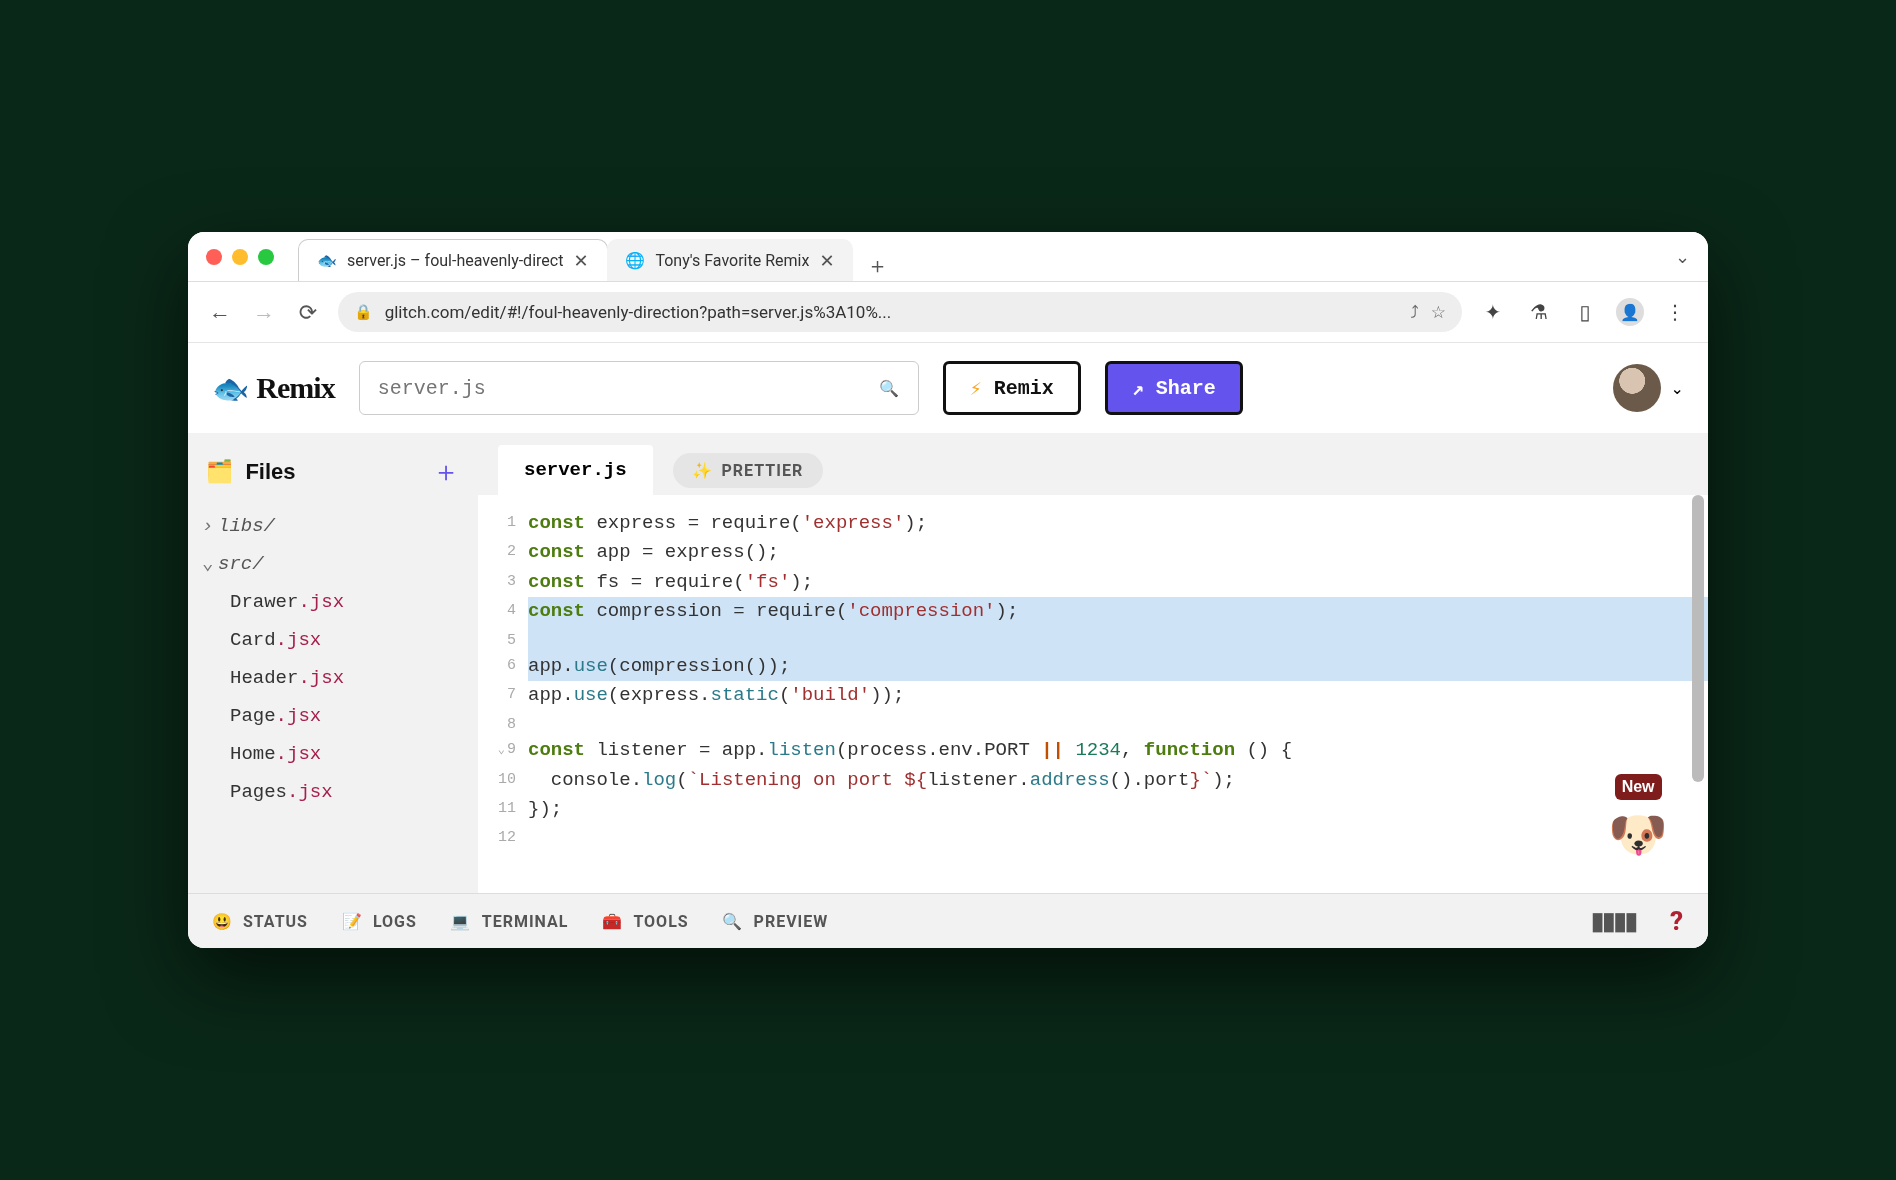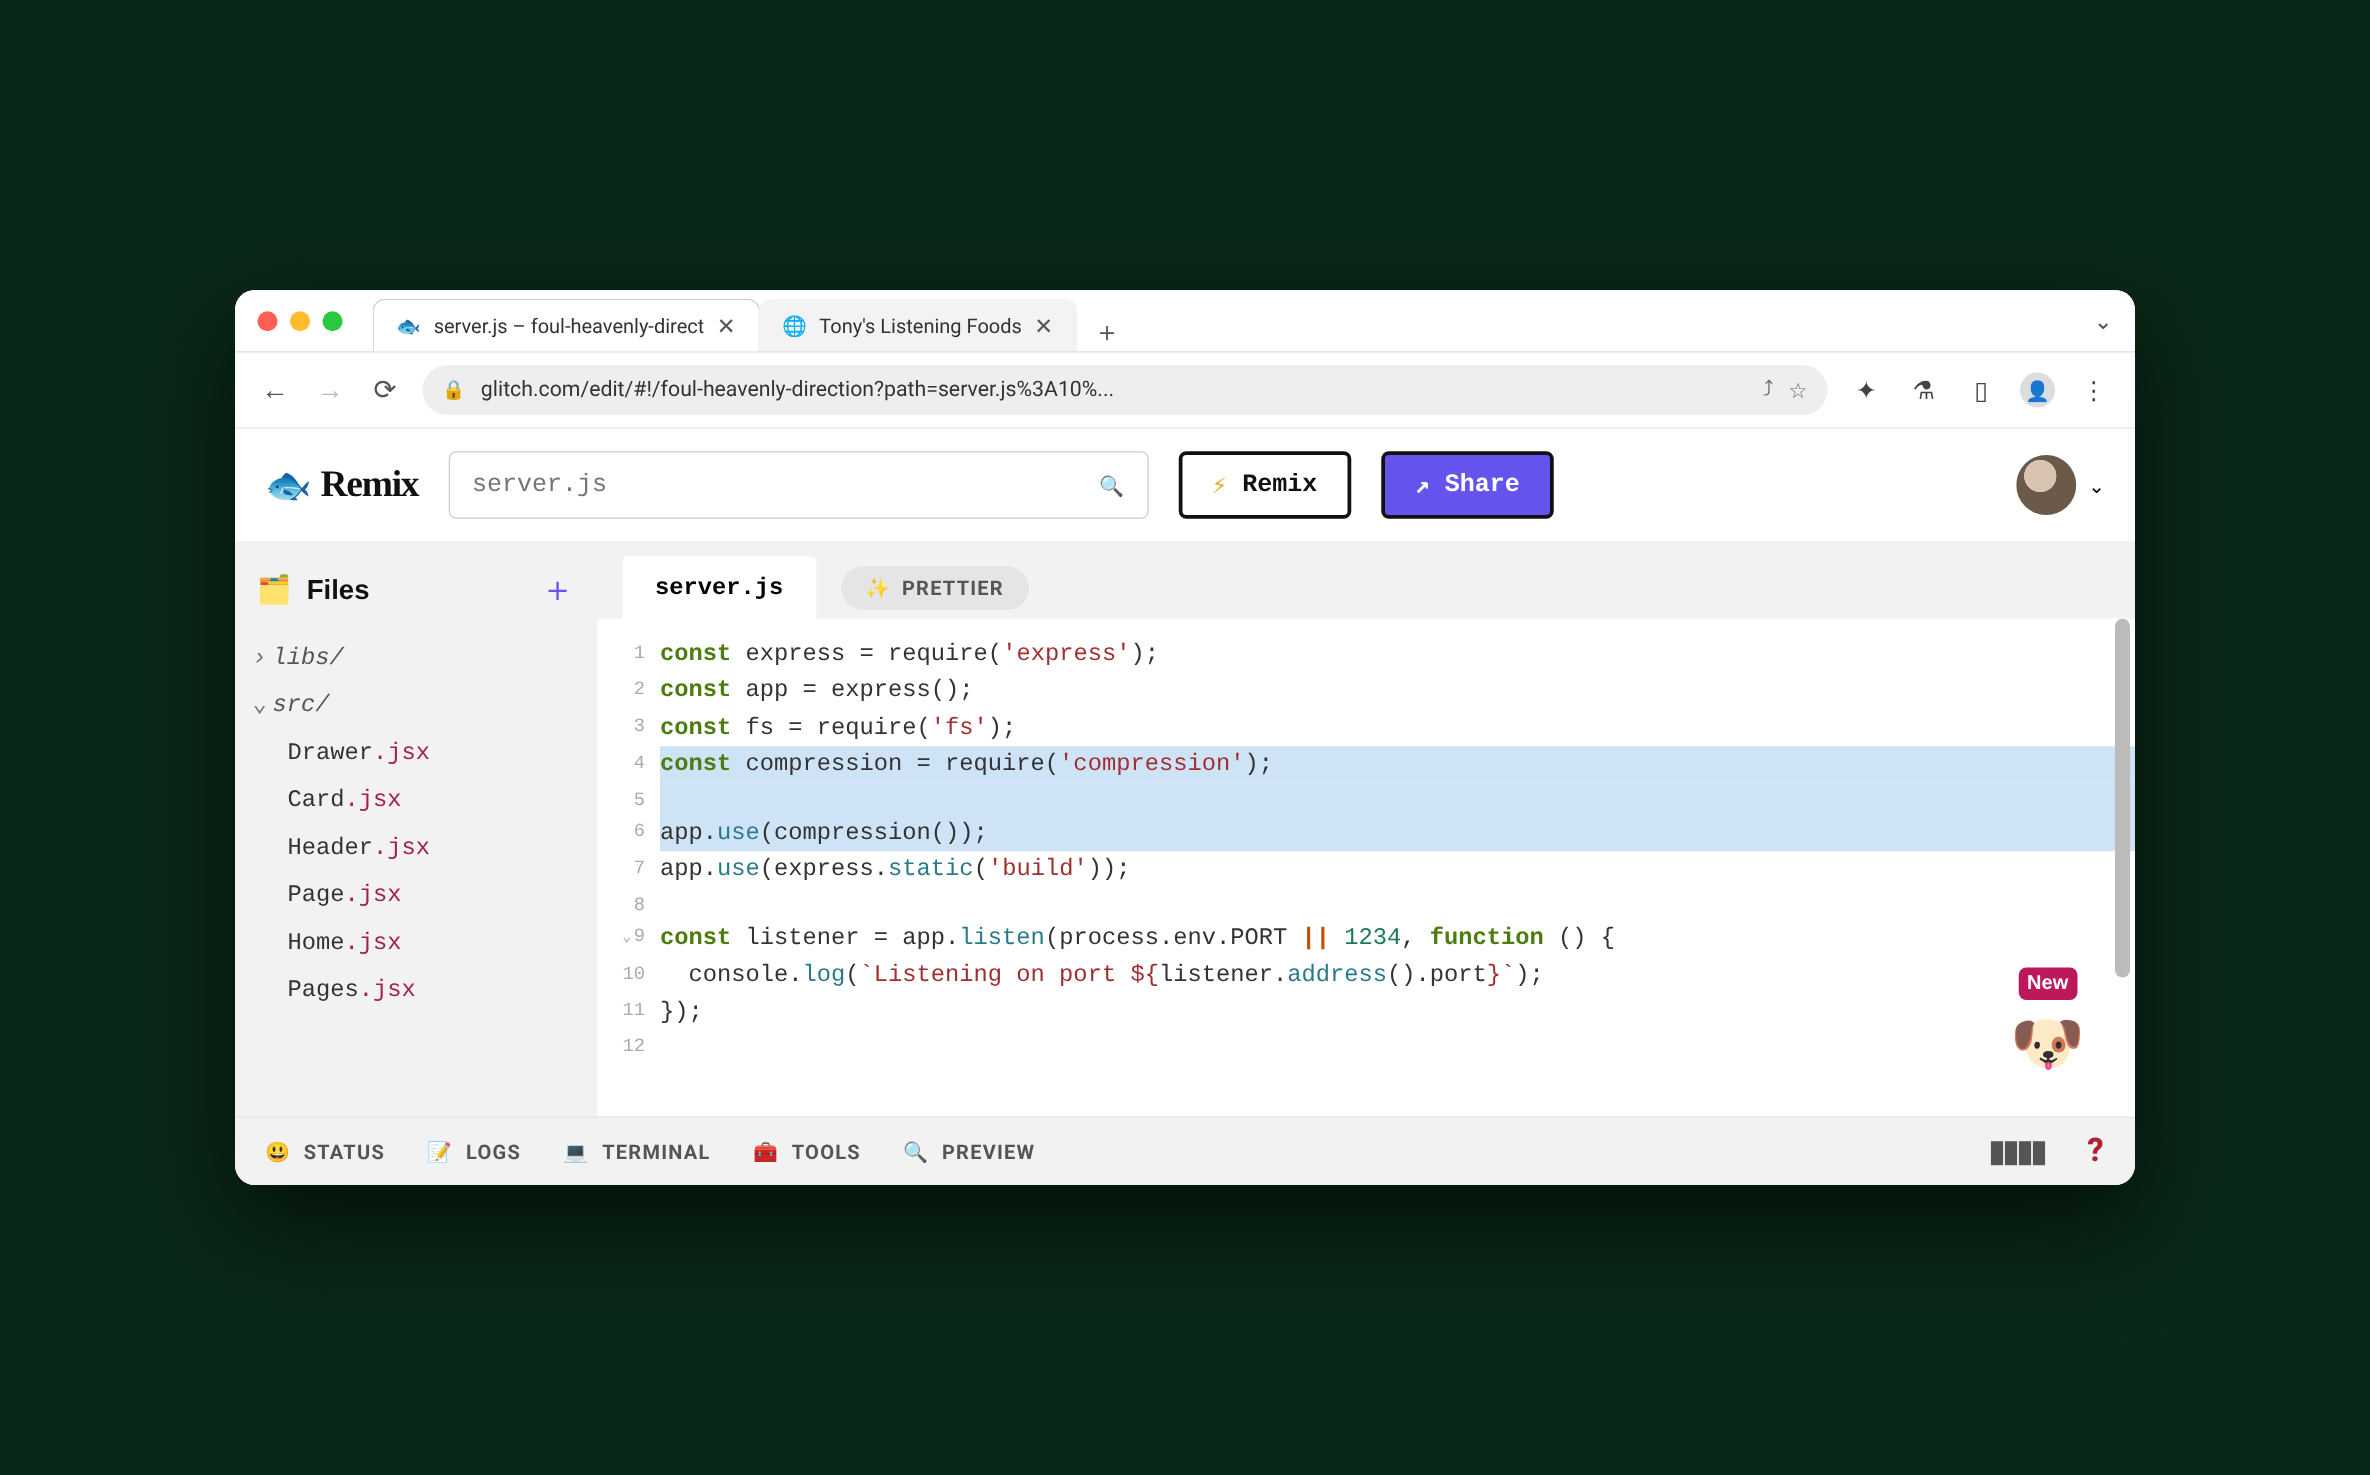--- a/index.html
+++ b/index.html
@@ -130,21 +130,21 @@
 .num { color:#1a7a5a; }
 .op { color:#333; }
 .dot { color:#333; }
 .punc { color:#333; }
 .orop { color:#c05000; font-weight:700;}
 
 .newbadge {
   position:absolute; right:40px; bottom:30px;
   display:flex; flex-direction:column; align-items:center; gap:6px;
 }
-.newbadge .lbl { background:#be185d; color:#fff; font-weight:700; padding:4px 7px; border-radius:6px; font-family:-apple-system,sans-serif;}
+.newbadge .lbl { background:#7f1d1d; color:#fff; font-weight:700; padding:4px 7px; border-radius:6px; font-family:-apple-system,sans-serif;}
 .newbadge .dog { font-size:48px; }
 
 .vscroll { position:absolute; right:4px; top:0; bottom:0; width:12px; }
 .vthumb { position:absolute; top:0; width:12px; height:72%; background:#bbb; border-radius:6px; }
 
 
 .footer {
   display:flex; align-items:center; gap:34px;
   background:#f2f2f2; border-top:1px solid #ddd;
   padding: 12px 24px; font-size:16px; font-weight:700; letter-spacing:1px; color:#555;
@@ -166,21 +166,21 @@
       <div class="dot green"></div>
     </div>
     <div class="tabs">
       <div class="tab">
         <span class="favicon">🐟</span>
         <span class="title">server.js – foul-heavenly-direct</span>
         <span class="close">✕</span>
       </div>
       <div class="tab inactive">
         <span class="favicon">🌐</span>
-        <span class="title">Tony's Listening Foods</span>
+        <span class="title">Tony's Favorite Remix</span>
         <span class="close">✕</span>
       </div>
       <div class="newtab">＋</div>
     </div>
     <div class="tabdropdown">⌄</div>
   </div>
 
   <div class="addrrow">
     <div class="navbtn">←</div>
     <div class="navbtn disabled">→</div>

